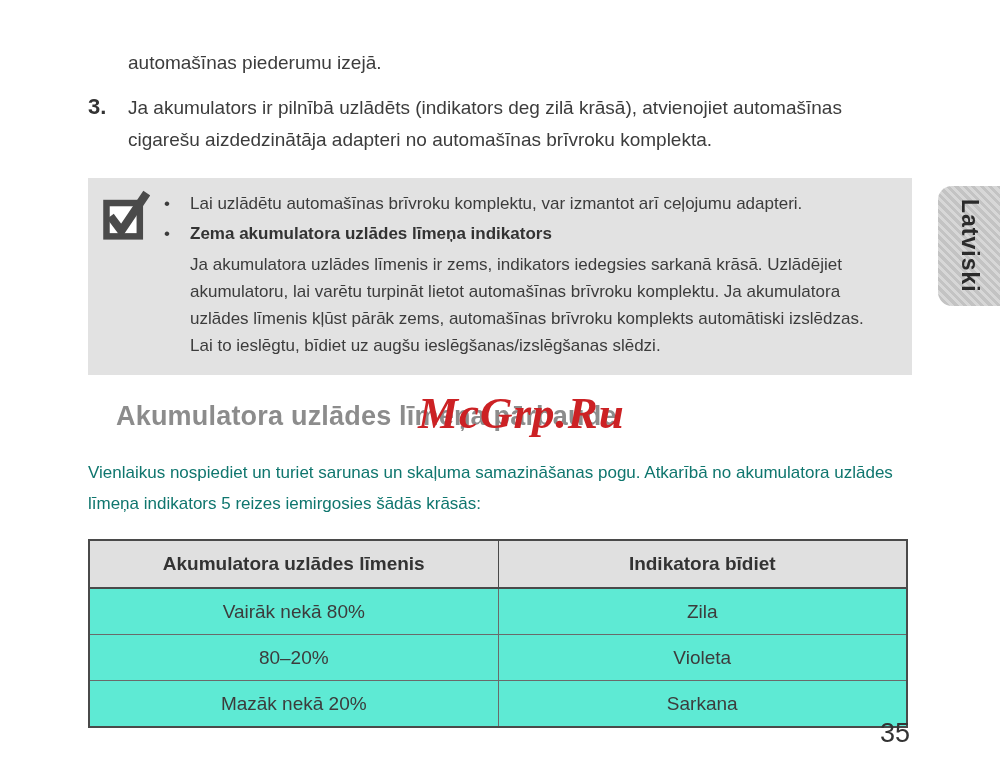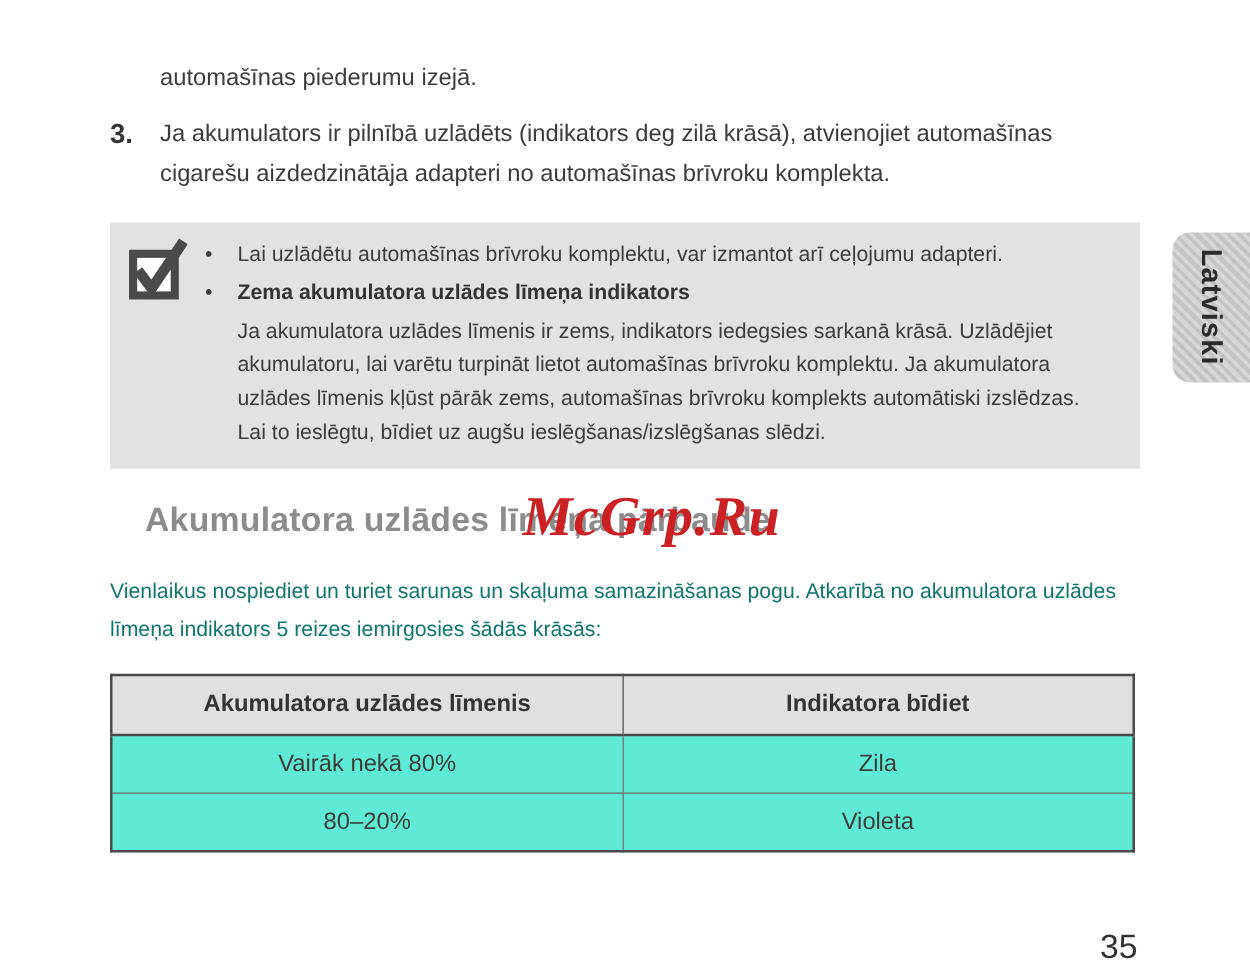--- a/index.html
+++ b/index.html
@@ -160,21 +160,21 @@
     writing-mode: vertical-rl;
     font-size: 23px;
     font-weight: bold;
     color: #2b2b2b;
     letter-spacing: 1px;
   }
   
   .pagenum {
     position: absolute;
     right: 90px;
-    top: 742px;
+    top: 718px;
     font-size: 27px;
     color: #333333;
   }
 </style>
 </head>
 <body>
 
 <div class="page">
 
   <div class="intro">automašīnas piederumu izejā.</div>
@@ -220,20 +220,24 @@
     </thead>
     <tbody>
       <tr>
         <td>Vairāk nekā 80%</td>
         <td>Zila</td>
       </tr>
       <tr>
         <td>80–20%</td>
         <td>Violeta</td>
       </tr>
+      <tr>
+        <td>Mazāk nekā 20%</td>
+        <td>Sarkana</td>
+      </tr>
     </tbody>
   </table>
 
   <div class="lang-tab">
     <span class="lang-tab-text">Latviski</span>
   </div>
 
   <div class="pagenum">35</div>
 
 </div>

